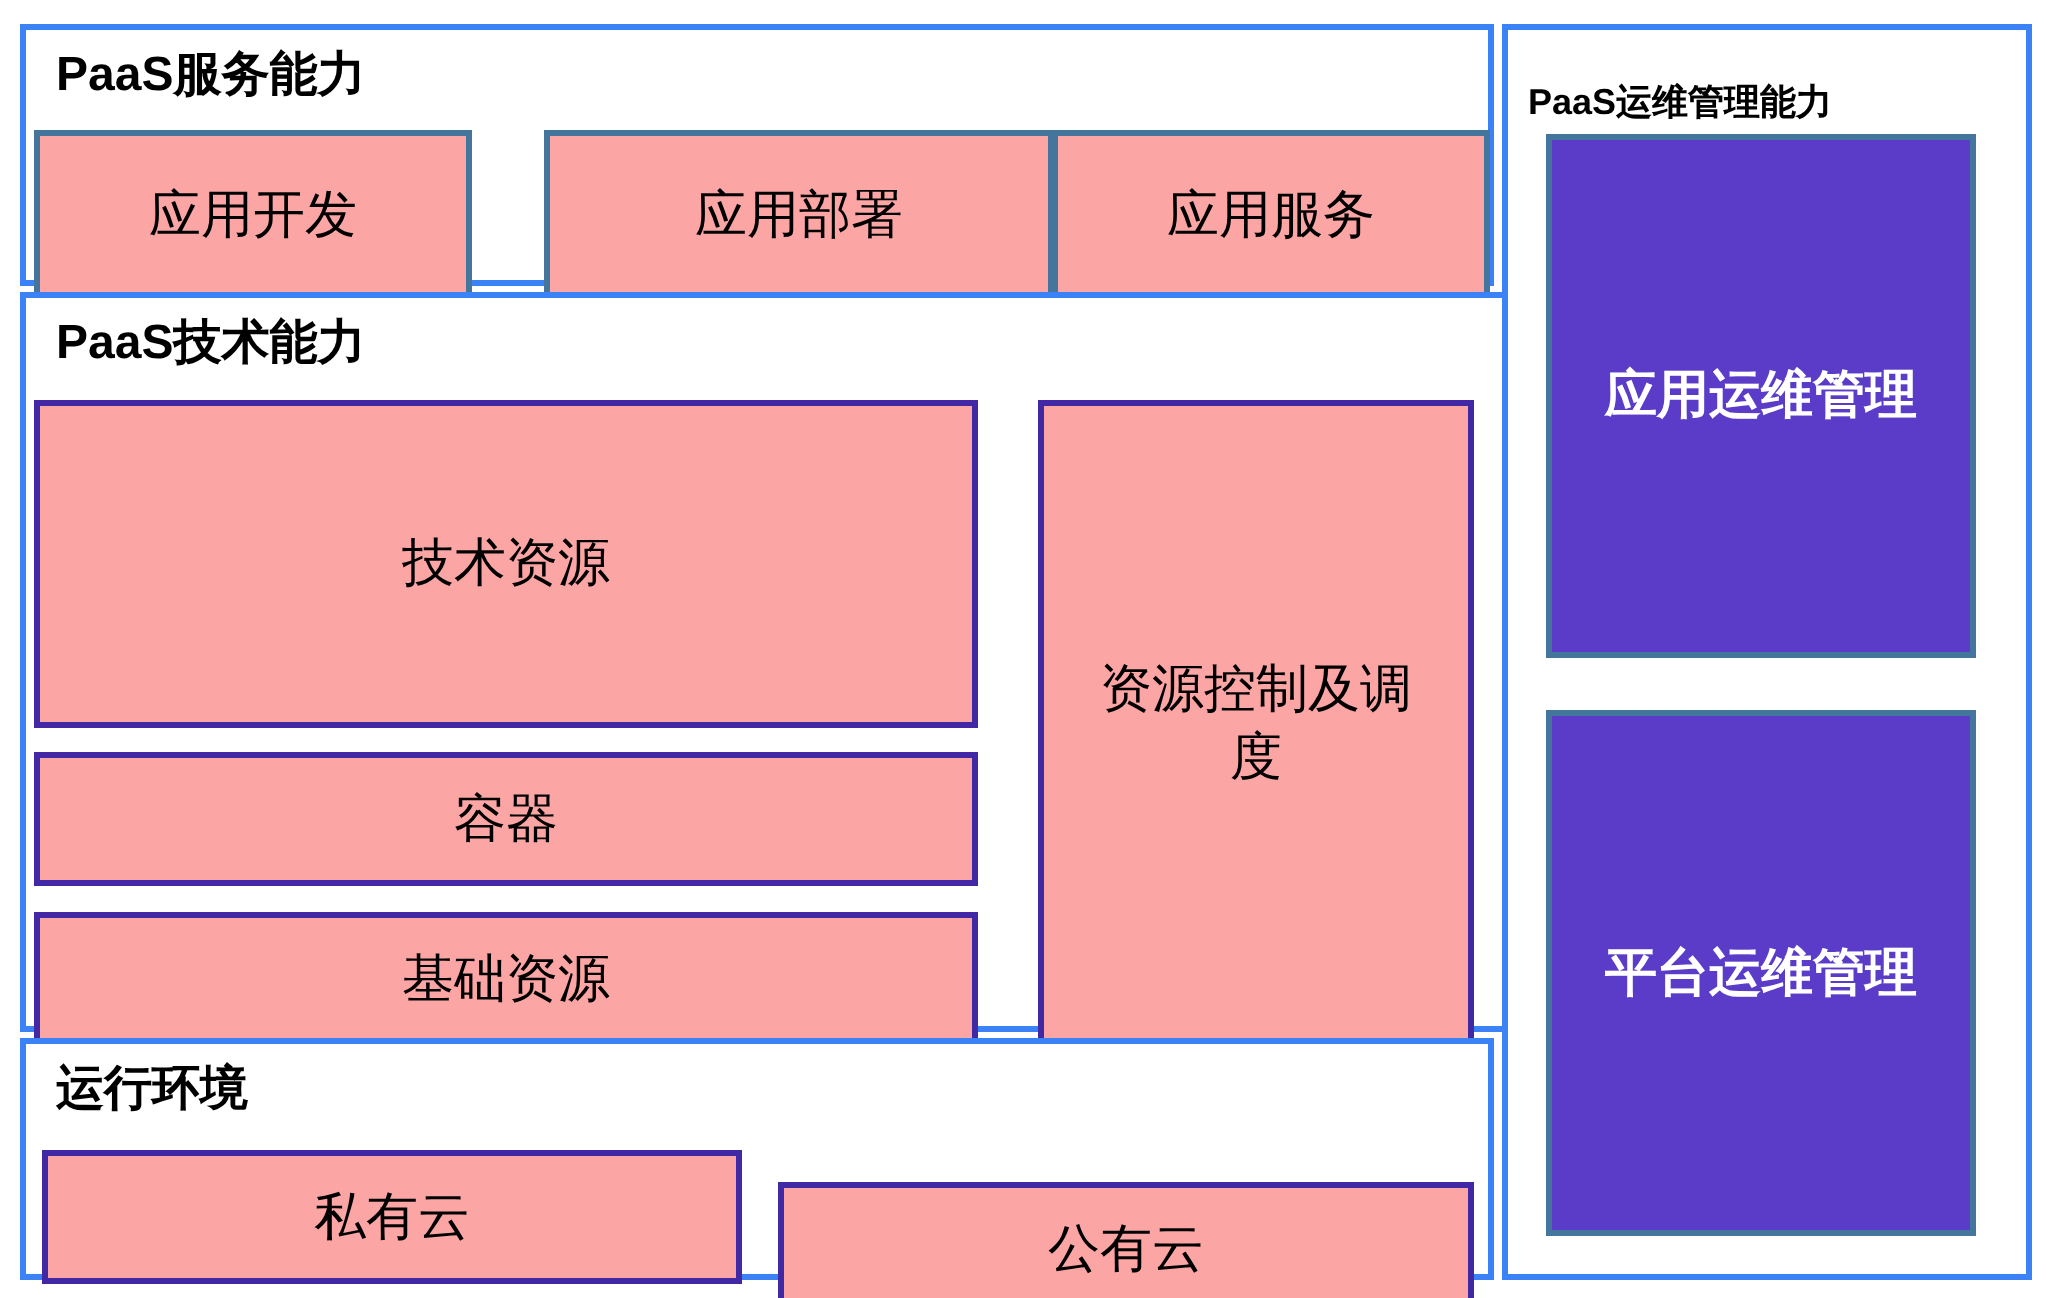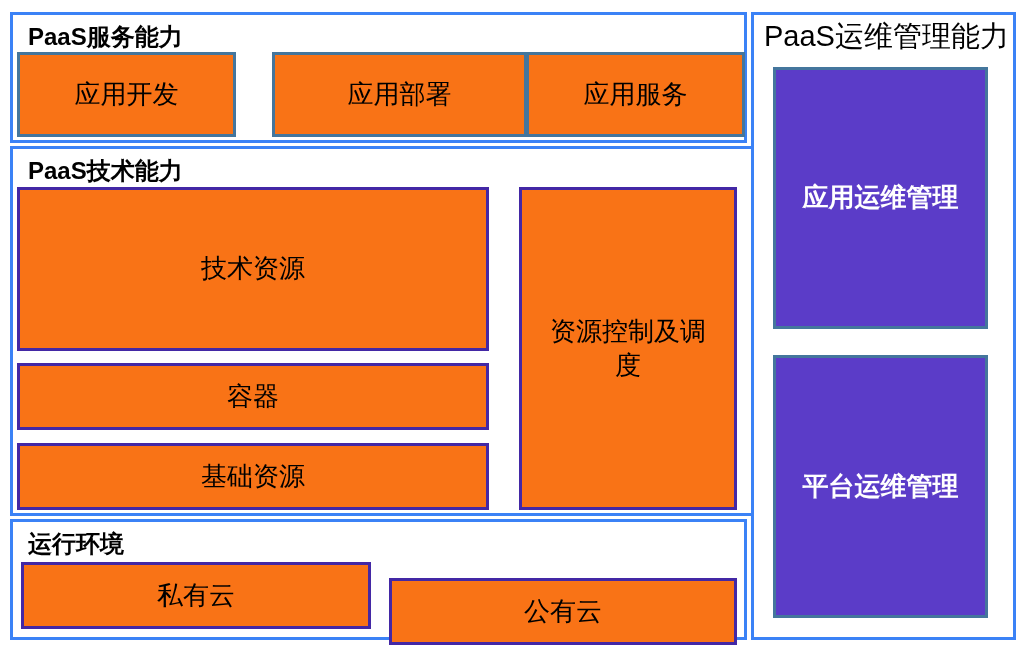--- a/index.html
+++ b/index.html
@@ -30,37 +30,37 @@
     position: absolute;
     left: 15px;
     top: 6px;
     font-size: 24px;
     font-weight: bold;
     color: #000000;
     white-space: nowrap;
   }
   #sec-ops .section-title {
     left: 10px;
-    top: 2px;
-    font-weight: normal;
-    font-size: 29px;
+    top: 24px;
+    font-weight: bold;
+    font-size: 18px;
   }
 
   .box {
     position: absolute;
     box-sizing: border-box;
     display: flex;
     align-items: center;
     justify-content: center;
     text-align: center;
     font-size: 26px;
     color: #000000;
     line-height: 1.3;
   }
-  .orange { background: #f97316; }
+  .orange { background: #fca5a5; margin-top: 13px; }
   .border-blue   { border: 3px solid #44769D; }
   .border-indigo { border: 3px solid #4328A5; }
   .purple {
     background: #5B3CC8;
     color: #ffffff;
     font-weight: bold;
   }
 
   
   #svc-box-0 { left: 4px;   top: 37px; width: 219px; height: 85px; }

